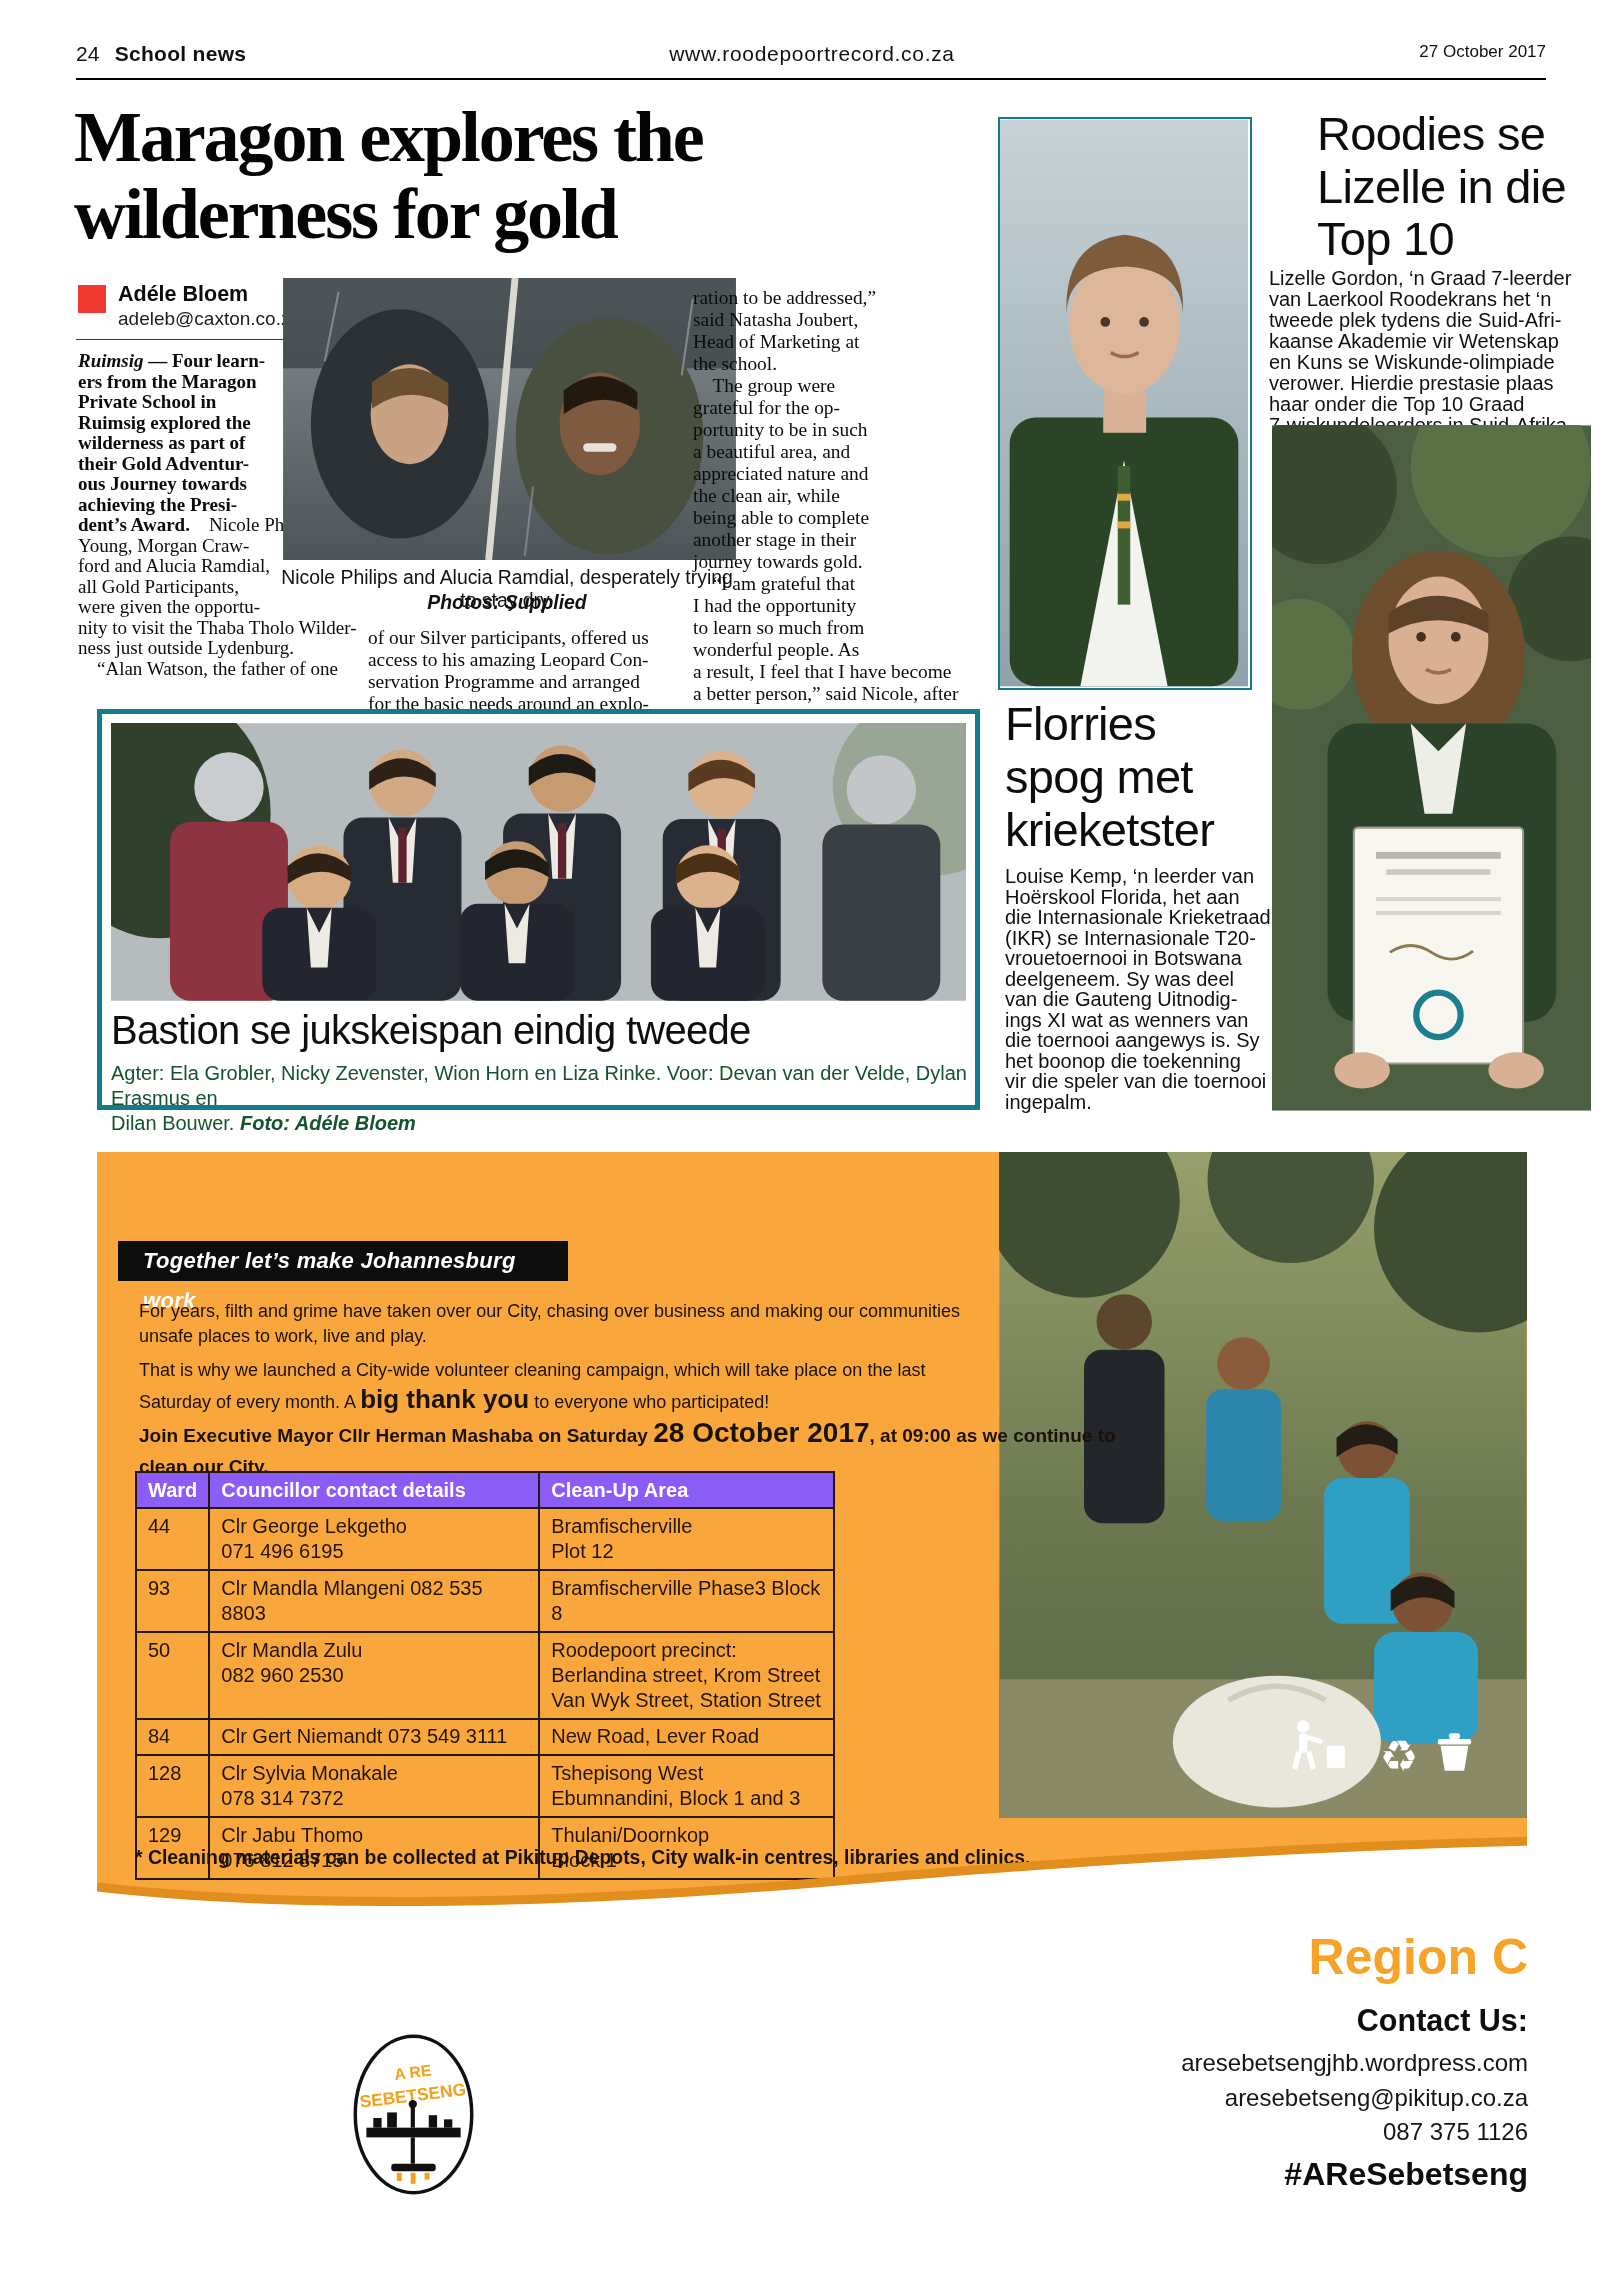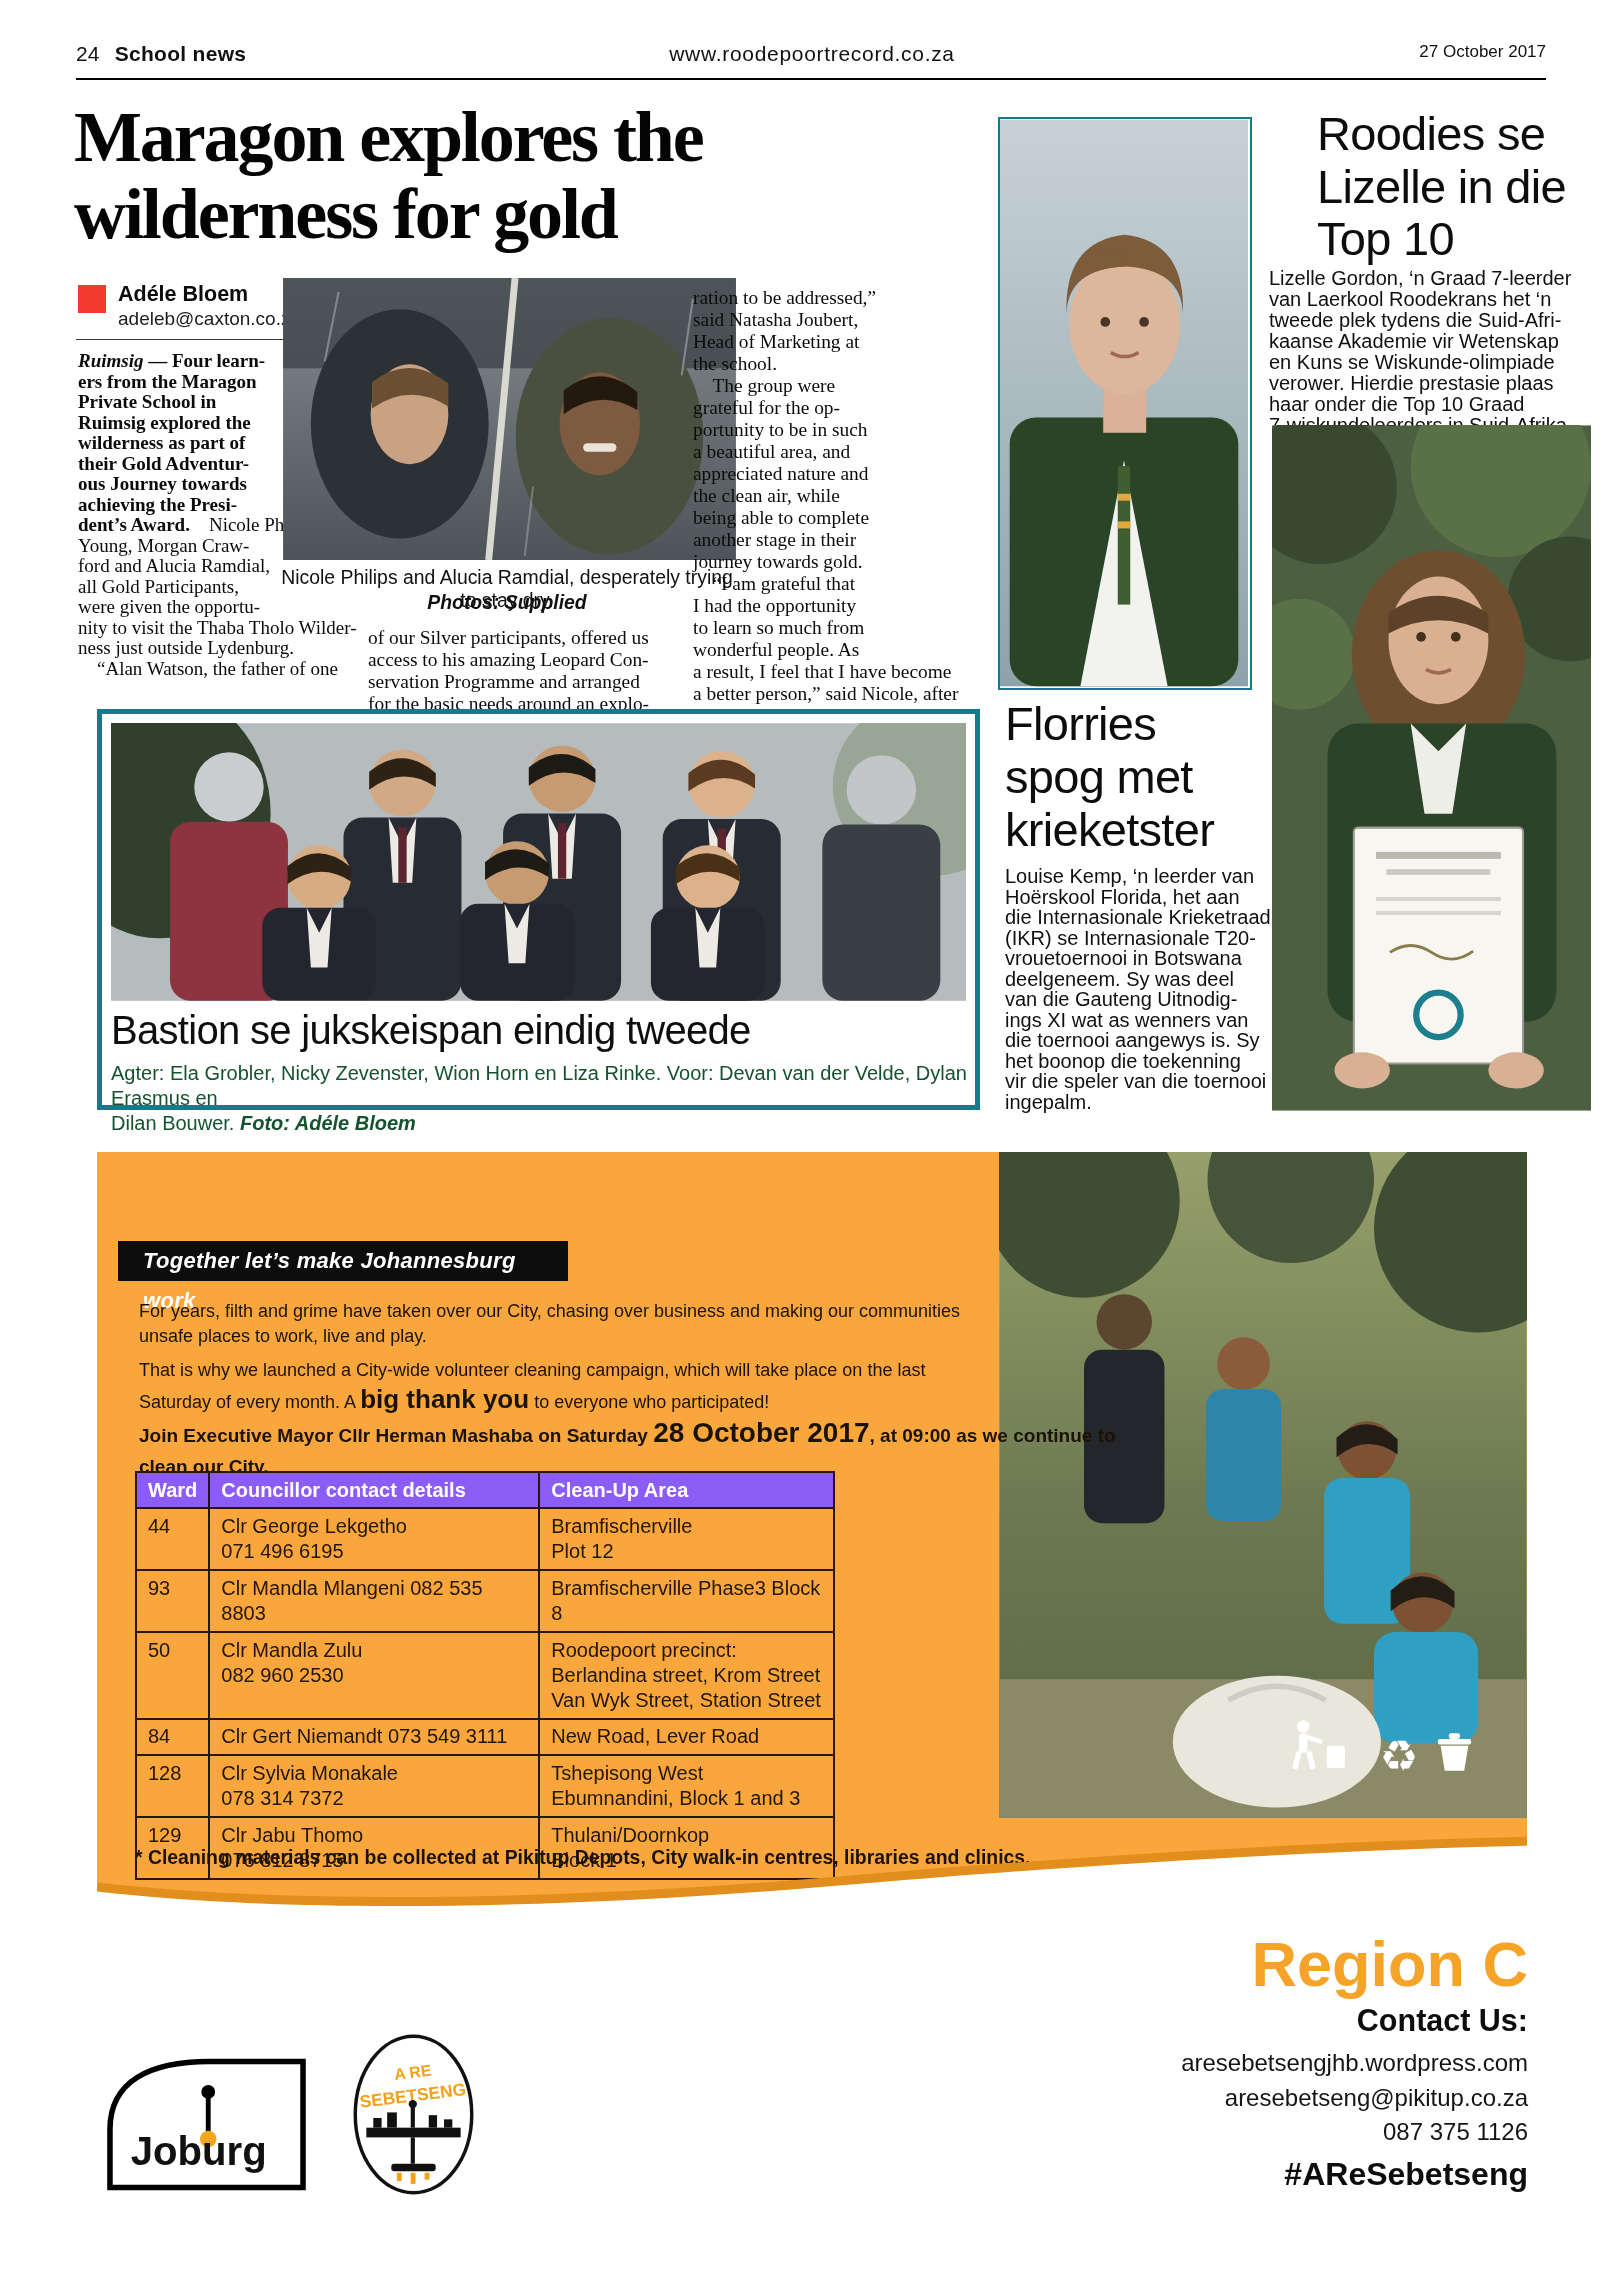--- a/index.html
+++ b/index.html
@@ -65,21 +65,21 @@
 
   .ward-table { position:absolute; left:38px; top:319px; border-collapse:collapse; }
   .ward-table th { background:#8b5cf6; color:#ffffff; font-size:20px; font-weight:700; text-align:left; padding:5.6px 11px; border:2.1px solid #241808; }
   .ward-table td { font-size:20px; line-height:25px; padding:4.9px 11px; vertical-align:top; border:2.1px solid #241808; color:#221503; white-space:pre-line; }
   .w-ward{ width:73px; } .w-clr{ width:330px; } .w-area{ width:295px; }
 
   .ad-note { position:absolute; left:38px; top:694px; font-size:19.4px; font-weight:700; color:#1b1206; }
   .ad-wave { position:absolute; left:0; top:666px; width:1430px; height:125px; }
 
   
-  .region-c   { right:96px; top:1928px; font-size:63px; font-weight:700; color:#F5A329; }
+  .region-c   { right:96px; top:1928px; font-size:50px; font-weight:700; color:#F5A329; }
   .contact-t  { right:96px; top:2003px; font-size:30.5px; font-weight:700; color:#0d0d0d; }
   .contact-l  { right:96px; font-size:24px; color:#151515; }
   .c0 { top:2049px; } .c1 { top:2084px; } .c2 { top:2118px; }
   .hashtag    { right:96px; top:2156px; font-size:32px; font-weight:700; color:#0d0d0d; }
 
   .joburg-logo { left:104px; top:2056px; width:205px; height:137px; }
   .badge-logo  { left:351px; top:2032px; width:125px; height:165px; }
   .pikitup-logo{ left:583px; top:2032px; width:132px; height:205px; }
 
   svg { display:block; }
@@ -414,29 +414,20 @@
     </svg>
   </div>
 
   <div class="abs region-c">Region C</div>
   <div class="abs contact-t">Contact Us:</div>
   <div class="abs contact-l c0">aresebetsengjhb.wordpress.com</div>
   <div class="abs contact-l c1">aresebetseng@pikitup.co.za</div>
   <div class="abs contact-l c2">087 375 1126</div>
   <div class="abs hashtag">#AReSebetseng</div>
 
-  <div class="abs joburg-logo">
-    <svg width="205" height="137" viewBox="0 0 295 198">
-      <path d="M8,190 L8,106 C8,36 66,8 152,8 L287,8 L287,190 Z" fill="#ffffff" stroke="#000000" stroke-width="8"></path>
-      <line x1="150" y1="44" x2="150" y2="120" stroke="#000" stroke-width="7"></line>
-      <circle cx="150" cy="52" r="10" fill="#000"></circle>
-      <circle cx="150" cy="120" r="12" fill="#F4A71C"></circle>
-      <text x="38" y="158" font-size="58" font-weight="bold" fill="#111" font-family="Liberation Sans, sans-serif">Joburg</text>
-    </svg>
-  </div>
 
   <div class="abs badge-logo">
     <svg width="125" height="165" viewBox="0 0 180 238">
       <ellipse cx="90" cy="119" rx="84" ry="113" fill="#ffffff" stroke="#111" stroke-width="5"></ellipse>
       <text x="90" y="66" text-anchor="middle" font-size="23" font-weight="bold" fill="#F4A01B" transform="rotate(-7 90 66)" font-family="Liberation Sans, sans-serif">A RE</text>
       <text x="90" y="100" text-anchor="middle" font-size="25" font-weight="bold" fill="#F4A01B" transform="rotate(-7 90 100)" font-family="Liberation Sans, sans-serif">SEBETSENG</text>
       <rect x="22" y="138" width="136" height="14" fill="#111"></rect>
       <rect x="32" y="124" width="12" height="14" fill="#111"></rect>
       <rect x="52" y="116" width="14" height="22" fill="#111"></rect>
       <rect x="112" y="120" width="12" height="18" fill="#111"></rect>

